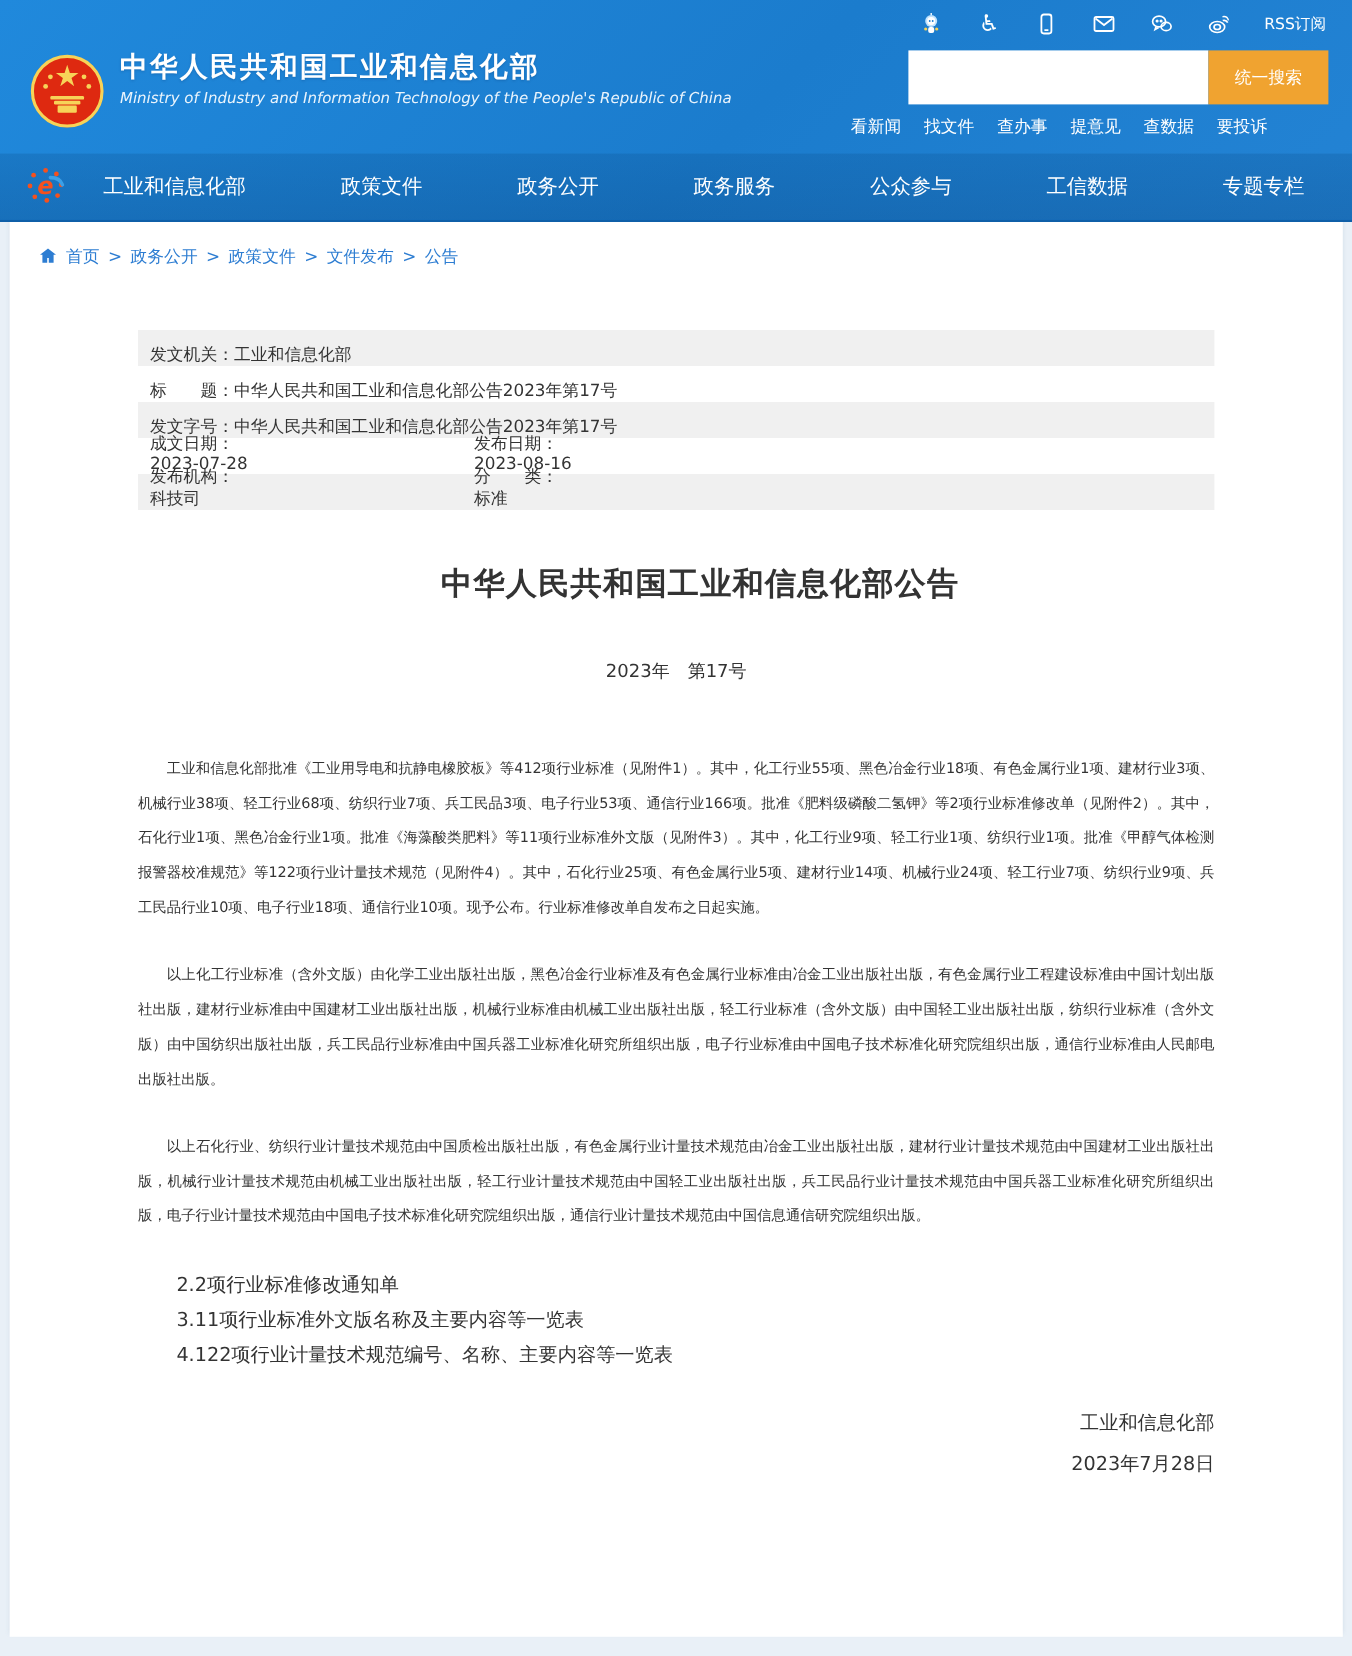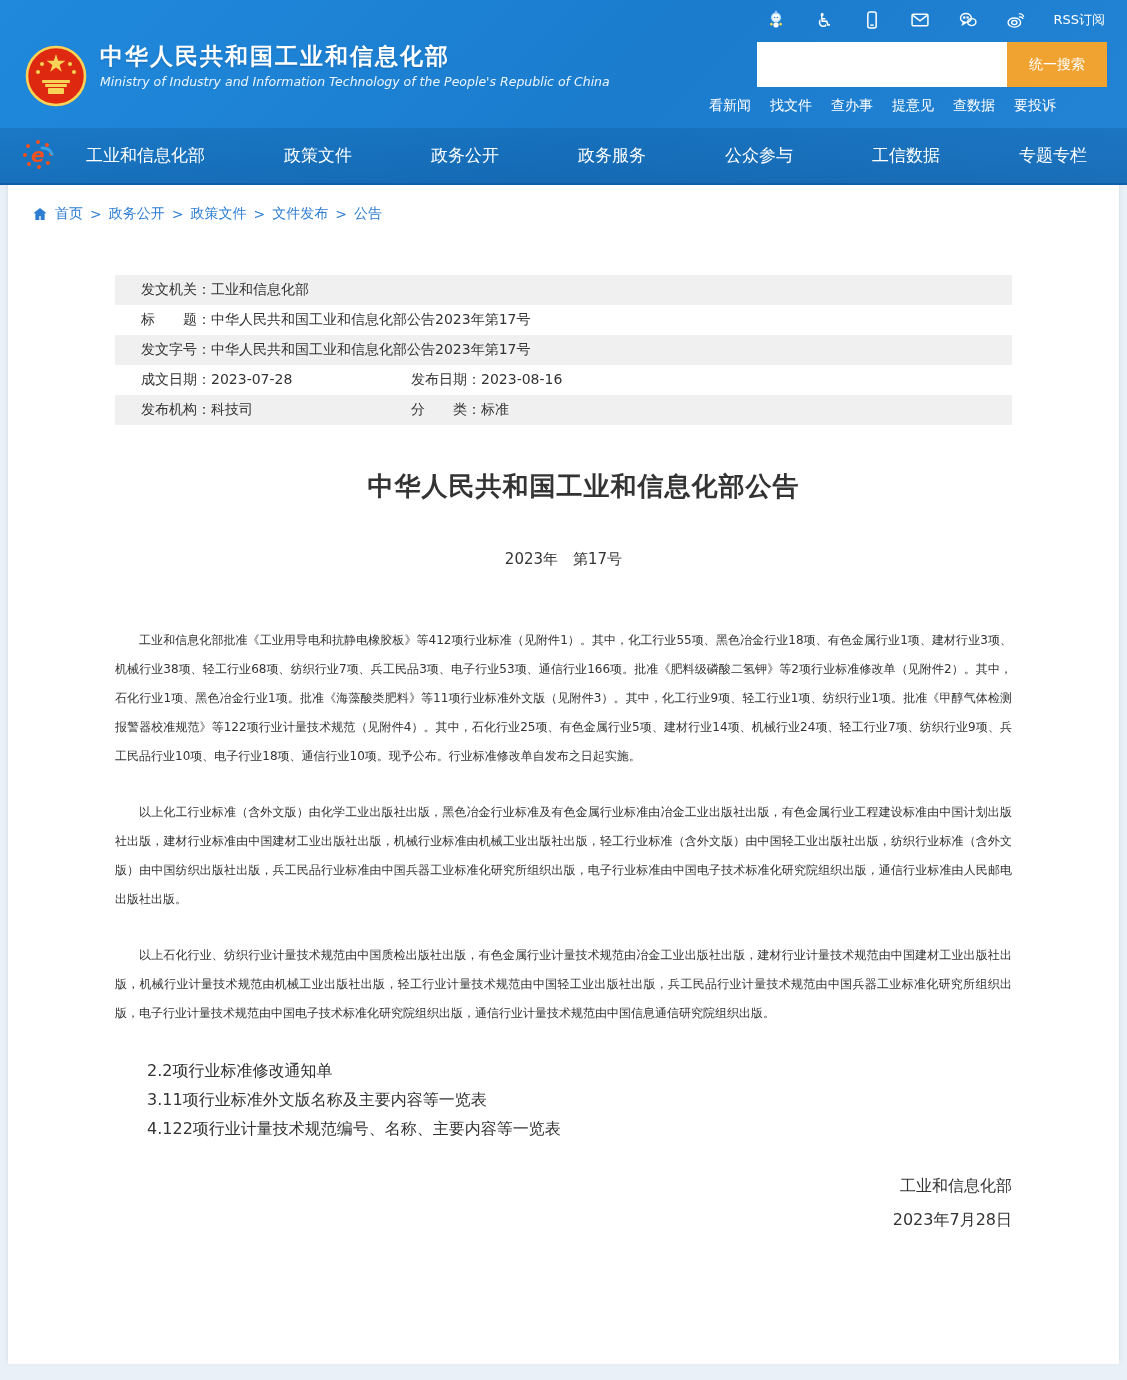--- a/index.html
+++ b/index.html
@@ -33,23 +33,23 @@
   .nav-item { color:#fff; font-size:17px; cursor:pointer; white-space:nowrap; }
 
   
   .page-body { margin:0 8px; background:#fff; min-height:1179px; box-shadow:0 -2px 4px rgba(120,150,180,.25); padding-bottom:10px; }
   .breadcrumb { padding:20px 0 0 24px; font-size:14px; color:#2d7dd2; display:flex; align-items:center; gap:7px; }
   .breadcrumb .crumb { color:#2d7dd2; cursor:pointer; }
   .breadcrumb .sep { color:#2d7dd2; }
   .home-icon svg { width:16px; height:16px; vertical-align:-2px; }
 
   .meta-table { width:897px; margin:52px auto 0; font-size:14px; }
-  .meta-row { display:flex; align-items:center; height:30px; padding-left:26px; }
+  .meta-row { display:flex; align-items:flex-end; height:30px; padding-left:10px; }
   .meta-row.gray { background:#f0f0f0; }
-  .meta-cell { display:flex; }
+  .meta-cell { display:flex;flex-direction:column; }
   .meta-cell.first { width:270px; }
   .meta-label { color:#333; white-space:pre; }
   .meta-value { color:#333; }
 
   .doc-title { text-align:center; font-size:26px; font-weight:bold; margin-top:44px; letter-spacing:1px;margin-left:40px; }
   .doc-issue { text-align:center; font-size:15px; margin-top:46px; }
 
   .doc-body { width:897px; margin:0 auto; font-size:12px; line-height:29px; text-align:justify; }
   .doc-body p { text-indent:2em; margin-top:27px; }
   .doc-body p.first { margin-top:57px; }

